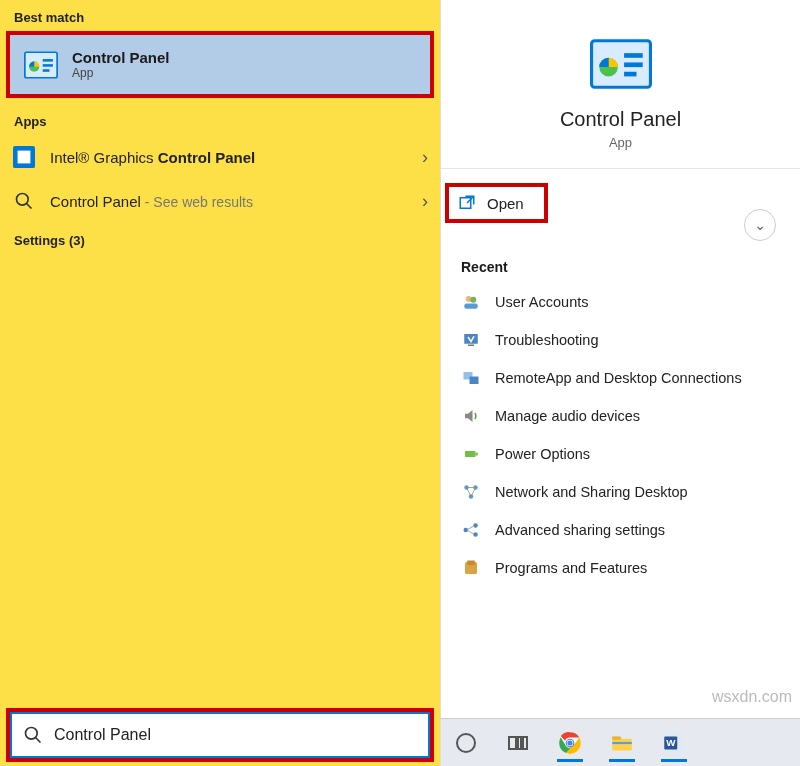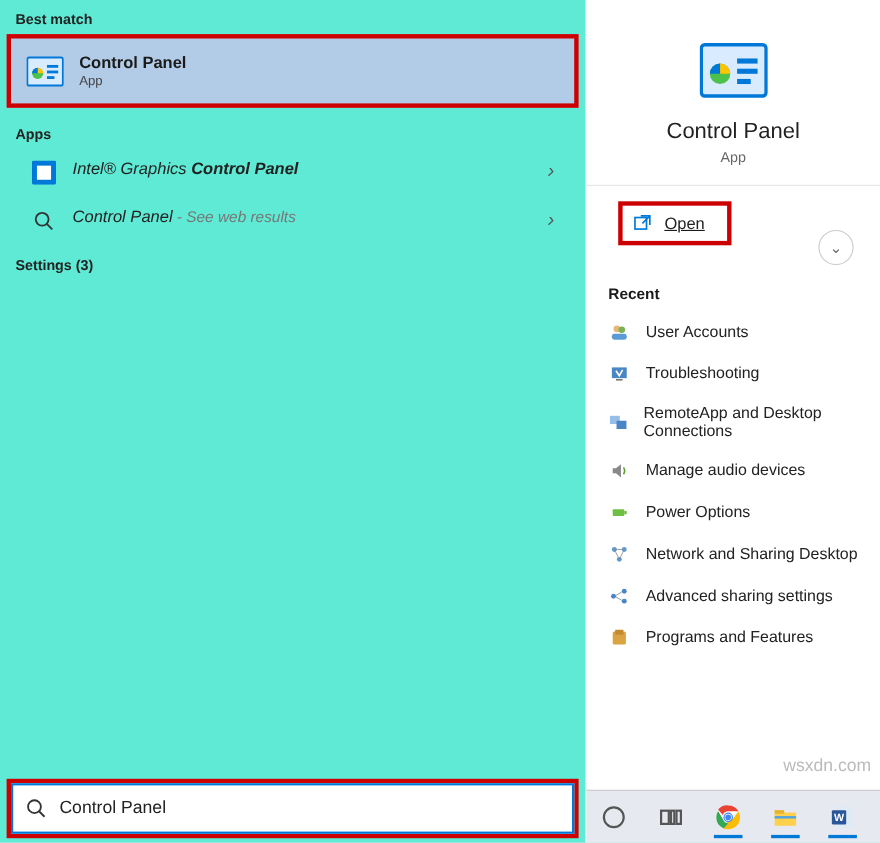--- a/index.html
+++ b/index.html
@@ -1,39 +1,39 @@
 <!DOCTYPE html>
 <html><head>
 <meta charset="utf-8">
 <style>
   * { box-sizing: border-box; margin: 0; padding: 0; }
   body { font-family: "Segoe UI", Tahoma, sans-serif; font-size: 14px; color: #1a1a1a; width: 800px; height: 766px; overflow: hidden; background: #e5e5e5; }
   .app { display: flex; width: 800px; height: 766px; }
-  .col-left { width: 532px; background: #5eead4; display: flex; flex-direction: column; }
+  .col-left { width: 440px; background: #fde047; display: flex; flex-direction: column; }
   .col-right { flex: 1; background: #ffffff; display: flex; flex-direction: column; border-left: 1px solid #ddd; }
   .section-label { font-weight: 600; font-size: 13px; padding: 10px 14px 6px 14px; color: #222; }
   .best-match-item { display: flex; align-items: center; background: #b2cbe6; padding: 14px 14px; position: relative; border: 4px solid #cc0000; margin: 0 6px 6px 6px; }
   .best-match-item .icon-slot { width: 34px; height: 28px; margin-right: 14px; display:flex; align-items:center; justify-content:center; }
   .best-match-item .title { font-weight: 600; font-size: 15px; }
   .best-match-item .sub { font-size: 12px; color: #444; }
   .arrow { margin-left: auto; color: #555; font-size: 18px; }
-  .list-item { display: flex; padding: 10px 28px; font-style: italic; }
+  .list-item { display: flex; align-items: center; padding: 10px 12px; }
   .list-item .icon-slot { width: 24px; height: 24px; margin-right: 14px; display:flex; align-items:center; justify-content:center; }
   .list-item .label { font-size: 15px; color: #222; }
   .list-item .hint { color: #777; font-size: 14px; }
   .left-fill { flex: 1; }
   .search-bar-wrap { border: 4px solid #cc0000; margin: 0 6px 4px 6px; }
   .search-bar { border: 2px solid #0078d7; background: #fff; display: flex; align-items: center; height: 46px; padding: 0 10px; }
   .search-bar .icon-slot { width:22px; height:22px; display:flex; align-items:center; justify-content:center; margin-right:10px; }
   .search-bar .query { font-size: 16px; color:#222; }
   .detail-head { display:flex; flex-direction:column; align-items:center; padding: 38px 10px 18px 10px; border-bottom:1px solid #e5e5e5; }
   .detail-head .big-icon { width: 62px; height: 52px; margin-bottom: 18px; }
   .detail-head .title { font-size: 20px; color:#222; margin-bottom: 4px; }
   .detail-head .sub { font-size: 13px; color:#666; }
-  .action-row { display:flex; align-items:center; padding: 14px 29px; position:relative;text-decoration:underline; }
+  .action-row { display:flex; align-items:center; padding: 14px 4px; position:relative; }
   .open-btn { border: 4px solid #cc0000; display:inline-flex; align-items:center; padding: 6px 20px 6px 8px; }
   .open-btn .icon-slot { width:20px; height:20px; margin-right:10px; display:flex; align-items:center; justify-content:center; color:#0078d7; }
   .open-btn .lbl { font-size: 15px; color:#222; }
   .chev-circle { position:absolute; right:24px; top:40px; width:32px; height:32px; border:1px solid #ccc; border-radius:50%; display:flex; align-items:center; justify-content:center; color:#666; font-size:14px; background:#fff; }
   .recent-label { padding: 22px 20px 8px 20px; font-weight:600; font-size:14px; }
   .recent-list { display:flex; flex-direction:column; padding: 0 8px; }
   .recent-item { display:flex; align-items:center; padding: 9px 12px; font-size:14.5px; color:#222; }
   .recent-item .icon-slot { width:20px; height:20px; margin-right:14px; display:flex; align-items:center; justify-content:center; }
   .taskbar { height:48px; background:#e6e9ef; display:flex; align-items:center; padding:0 6px; gap:14px; border-top:1px solid #ccc; margin-top:auto; }
   .tb-item { width:38px; height:38px; display:flex; align-items:center; justify-content:center; position:relative; }

